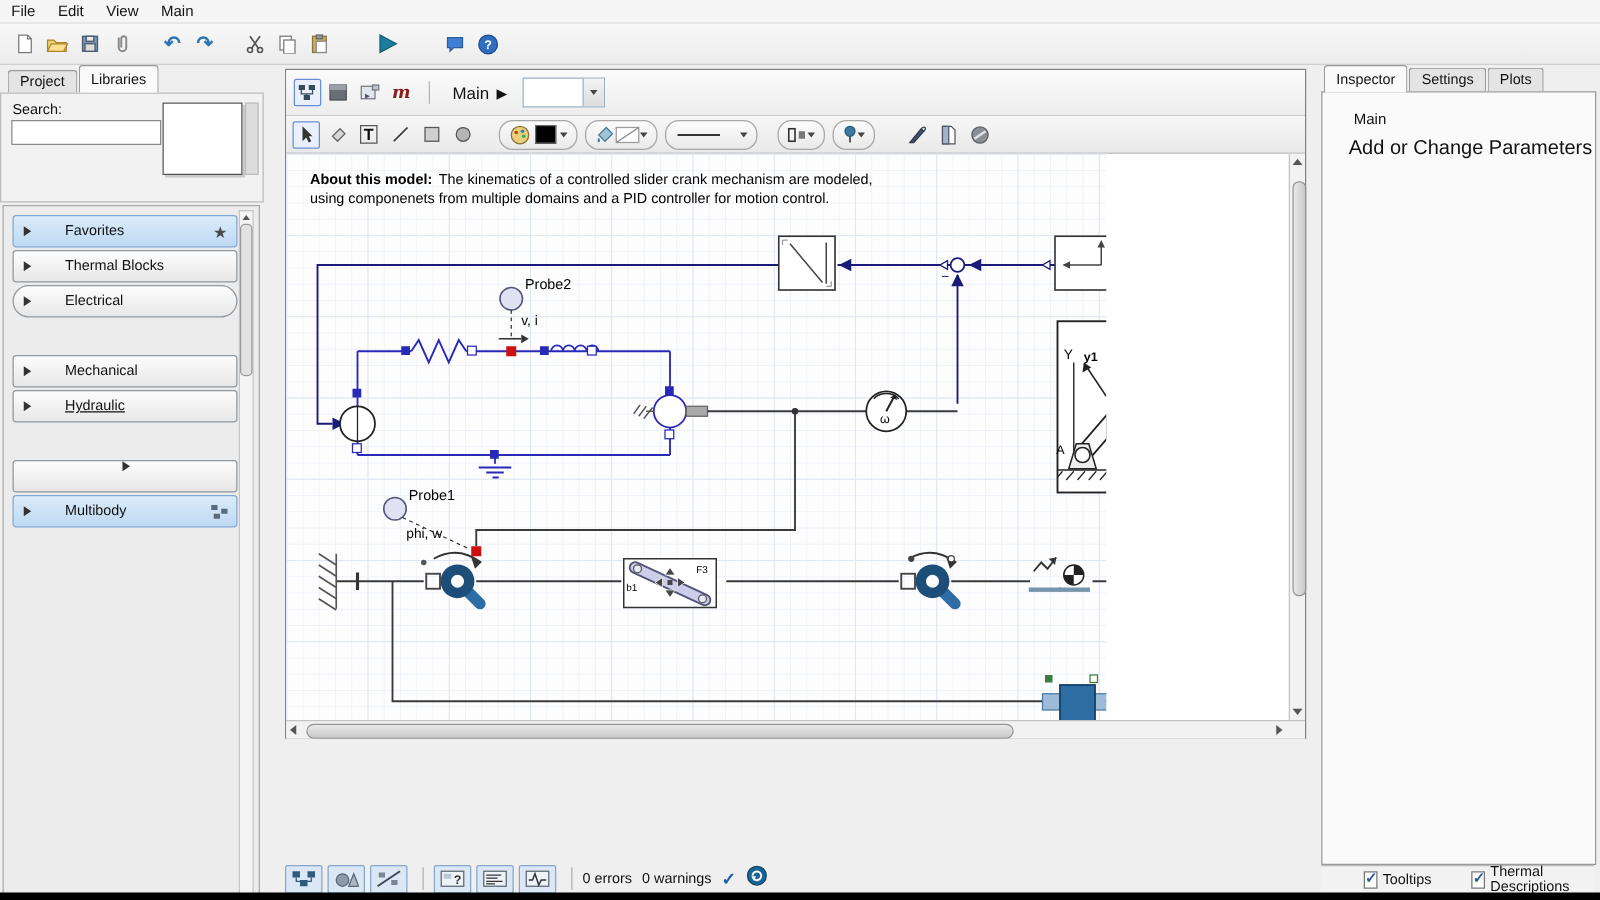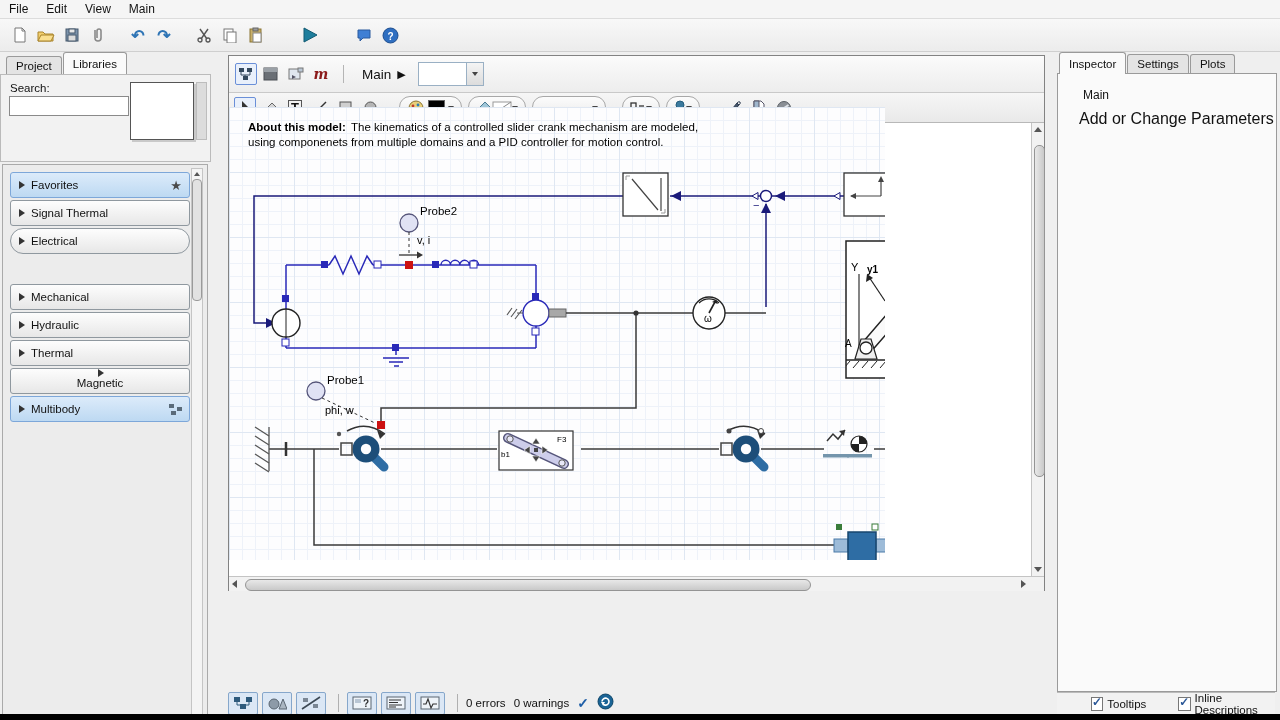--- a/index.html
+++ b/index.html
@@ -26,21 +26,21 @@
   .tab{padding:3px 9px 4px;border:1px solid #9a9a9a;border-bottom:none;background:#e4e4e4;
        border-radius:3px 3px 0 0;margin-right:1px;position:relative;top:2px;}
   .tab.active{background:#fafafa;top:0;padding-top:5px;z-index:2;}
   .search-area{left:0;top:22px;width:209px;height:86px;background:#f2f2f2;border:1px solid #bbb;}
   .search-label{left:10px;top:30px;font-size:11.5px;}
   .search-input{left:9px;top:44px;width:112px;height:18px;background:#fff;border:1px solid #8a8a8a;font-size:11px;padding:0 3px;}
   .preview-box{left:130px;top:30px;width:62px;height:56px;background:#fff;border:1px solid #555;box-shadow:2px 2px 0 #c9c9c9;}
   .preview-scroll{left:196px;top:30px;width:9px;height:56px;background:#dcdcdc;border:1px solid #bdbdbd;}
   .lib-list{left:2px;top:112px;width:206px;height:580px;background:#ececec;border:1px solid #aaa;box-sizing:border-box;}
   .cat-item{position:absolute;left:7px;width:178px;height:24px;border:1px solid #8f989f;border-radius:3px;
-            background:linear-gradient(#fdfdfd,#e7e7e7);display:flex;align-items:center;font-size:11.5px;}
+            background:linear-gradient(#fdfdfd,#e7e7e7);display:flex;align-items:center;font-size:11.5px;gap:21px;}
   .cat-item.hl{background:linear-gradient(#dcebfa,#bdd9f2);border-color:#7da7d9;}
   .cat-arrow{width:0;height:0;border-top:4px solid transparent;border-bottom:4px solid transparent;
              border-left:6px solid #333;margin:0 6px 0 8px;}
   .cat-star{margin-left:auto;margin-right:7px;font-size:13px;color:#4a4a4a;}
   .cat-blocks{margin-left:auto;margin-right:7px;width:13px;height:11px;position:relative;}
   .cat-blocks i{position:absolute;background:#5a6b7a;}
   .list-scroll{position:absolute;right:4px;top:3px;width:10px;height:570px;background:#f4f4f4;border:1px solid #c5c5c5;}
   .sb-arrow-up{width:0;height:0;border-left:3px solid transparent;border-right:3px solid transparent;
                border-bottom:4px solid #555;margin:3px auto;}
   .sb-thumb{width:8px;border:1px solid #9a9a9a;background:#e2e2e2;border-radius:4px;margin:0 auto;}
@@ -60,21 +60,21 @@
   .combo{width:64px;height:22px;background:#fff;border:1px solid #9ab0c4;display:flex;}
   .combo-val{flex:1;font-size:11px;padding:3px;}
   .combo-btn{width:16px;background:linear-gradient(#f4f4f4,#dcdcdc);border-left:1px solid #9ab0c4;
              display:flex;align-items:center;justify-content:center;}
   .tri-down{width:0;height:0;border-left:3.5px solid transparent;border-right:3.5px solid transparent;border-top:4.5px solid #444;}
   .pill{height:22px;border:1px solid #a8a8a8;border-radius:11px;background:linear-gradient(#fcfcfc,#e9e9e9);
         display:flex;align-items:center;padding:0 7px;margin:0 3px;}
   .swatch-black{width:15px;height:13px;background:#000;border:1px solid #666;margin:0 3px;}
   .texttool{font-size:13px;font-weight:bold;border:1px solid #555;padding:0 2px;line-height:13px;}
 
-  .canvas{left:0;top:51px;width:656px;height:453px;overflow:hidden;background-color:#fdfdfe;
+  .canvas{left:0;top:67px;width:656px;height:453px;overflow:hidden;background-color:#fdfdfe;
       background-image:linear-gradient(#dfe7f2 1px,transparent 1px),linear-gradient(90deg,#dfe7f2 1px,transparent 1px),
                        linear-gradient(#eef2f9 1px,transparent 1px),linear-gradient(90deg,#eef2f9 1px,transparent 1px);
       background-size:65px 65px,65px 65px,13px 13px,13px 13px;}
   .vscroll{left:802px;top:67px;width:13px;height:453px;background:#f2f2f2;border-left:1px solid #c4c4c4;box-sizing:border-box;}
   .hscroll{left:0;top:520px;width:815px;height:15px;background:#f2f2f2;border-top:1px solid #c4c4c4;box-sizing:border-box;}
   .h-thumb{position:absolute;left:16px;top:2px;width:564px;height:10px;background:linear-gradient(#e8e8e8,#c9c9c9);
            border:1px solid #949494;border-radius:6px;}
   .v-thumb{position:absolute;left:2px;top:22px;width:9px;height:330px;background:linear-gradient(90deg,#e8e8e8,#c9c9c9);
            border:1px solid #949494;border-radius:5px;}
   .tri-l{width:0;height:0;border-top:4px solid transparent;border-bottom:4px solid transparent;border-right:5px solid #555;}
@@ -201,37 +201,33 @@
   <div class="abs preview-scroll"></div>
 
   <div class="abs lib-list">
     <div class="cat-item hl" style="top:7px;">
         <span class="cat-arrow"></span>
         <span>Favorites</span>
         <span class="cat-star">★</span>
       </div>
     <div class="cat-item" style="top:35px;">
         <span class="cat-arrow"></span>
-        <span>Signal Thermal</span>
+        <span>Thermal Blocks</span>
       </div>
     <div class="cat-item" style="top:63px;border-radius:13px;">
         <span class="cat-arrow"></span>
         <span>Electrical</span>
       </div>
     <div class="cat-item" style="top:119px;">
         <span class="cat-arrow"></span>
         <span>Mechanical</span>
       </div>
-    <div class="cat-item" style="top:147px;">
+    <div class="cat-item" style="top:147px;text-decoration:underline;">
         <span class="cat-arrow"></span>
         <span>Hydraulic</span>
-      </div>
-    <div class="cat-item" style="top:175px;">
-        <span class="cat-arrow"></span>
-        <span>Thermal</span>
       </div>
     <div class="cat-item" style="top:203px;flex-direction:column;">
         <span class="cat-arrow"></span>
         <span>Magnetic</span>
       </div>
     <div class="cat-item hl" style="top:231px;">
         <span class="cat-arrow"></span>
         <span>Multibody</span>
       <span class="cat-blocks">
           <i style="left:0;top:0;width:5px;height:4px;"></i>
@@ -705,17 +701,17 @@
   <div class="abs rp-title">Main</div>
   <div class="abs rp-link">Add or Change Parameters</div>
   <div class="abs rp-bottom">
     <span class="chk">
         <span>✓</span>
       </span>
     <span style="margin-right:32px;">Tooltips</span>
     <span class="chk">
         <span>✓</span>
       </span>
-    <span>Inline Descriptions</span>
+    <span>Thermal Descriptions</span>
   </div>
 </div>
 
 <div class="abs blackbar"></div>
 
 </body></html>

